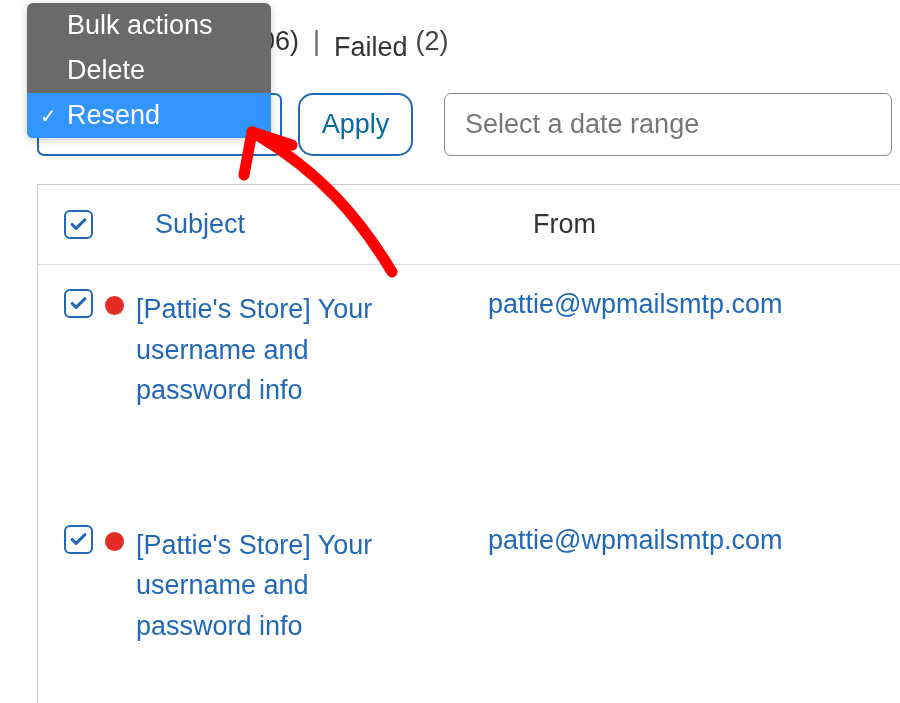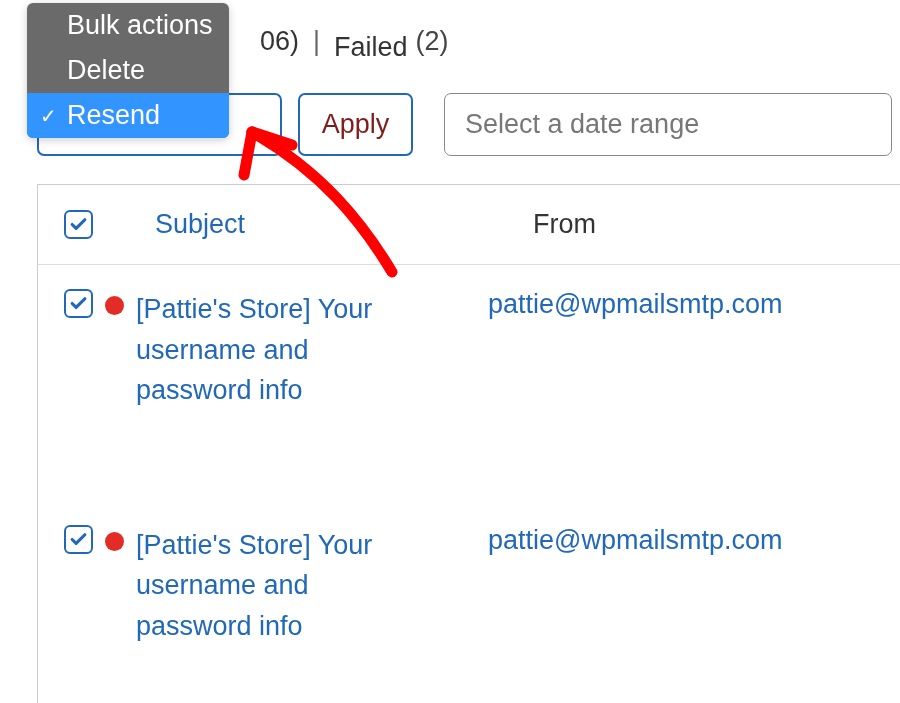--- a/index.html
+++ b/index.html
@@ -34,21 +34,21 @@
       margin-top: 12px;
     }
     .status-bar .failed-count {
       color: #444;
       font-weight: 400;
     }
     .dropdown {
       position: absolute;
       top: 3px;
       left: 27px;
-      width: 202px;
+      width: 244px;
       background: #6a6a6a;
       border-radius: 6px;
       overflow: hidden;
       box-shadow: 0 2px 8px rgba(0,0,0,0.2);
       z-index: 100;
     }
     .dropdown-item {
       padding: 7px 16px 7px 40px;
       font-size: 27px;
       color: #ffffff;
@@ -76,23 +76,23 @@
       border-radius: 7px;
       z-index: 0;
     }
     .apply-btn {
       position: absolute;
       top: 93px;
       left: 298px;
       height: 63px;
       width: 115px;
       border: 2px solid #2168b8;
-      border-radius: 7px;
+      border-radius: 15px;
       background: #fff;
-      color: #7f1d1d;
+      color: #0369a1;
       font-size: 27px;
       cursor: pointer;
     }
     .date-range {
       position: absolute;
       top: 93px;
       left: 444px;
       height: 63px;
       width: 448px;
       border: 1px solid #888;

